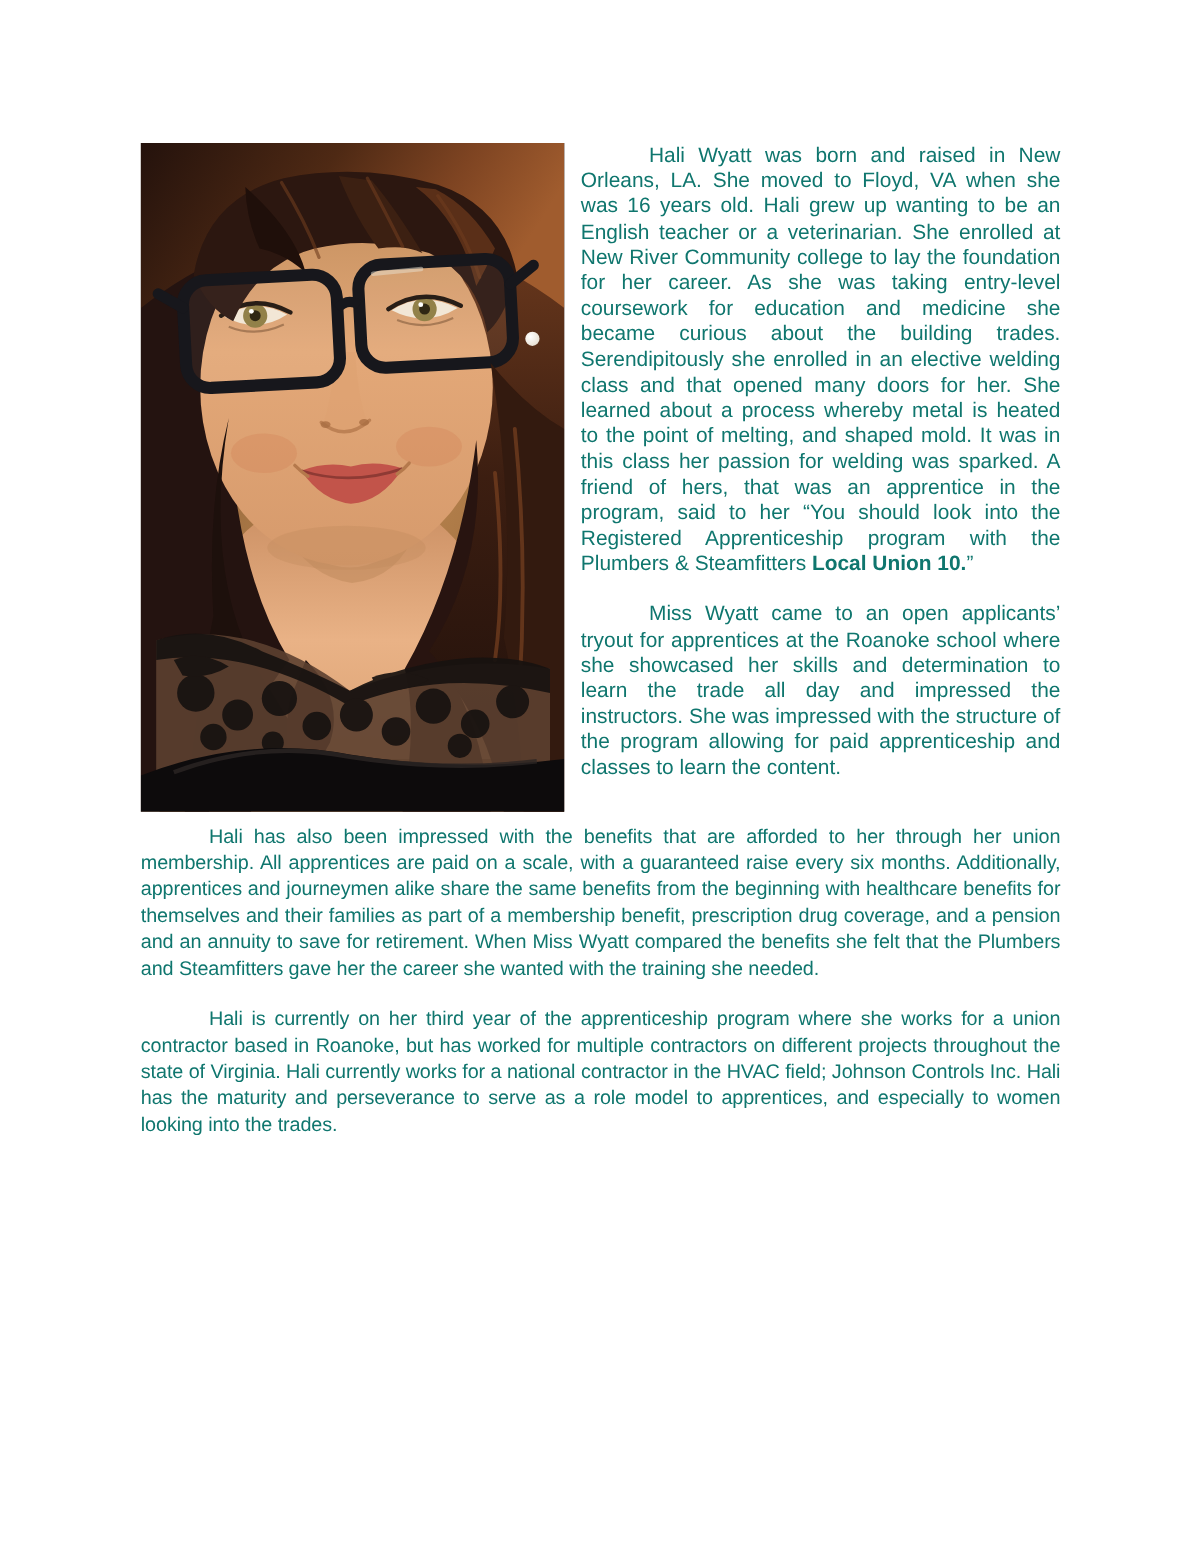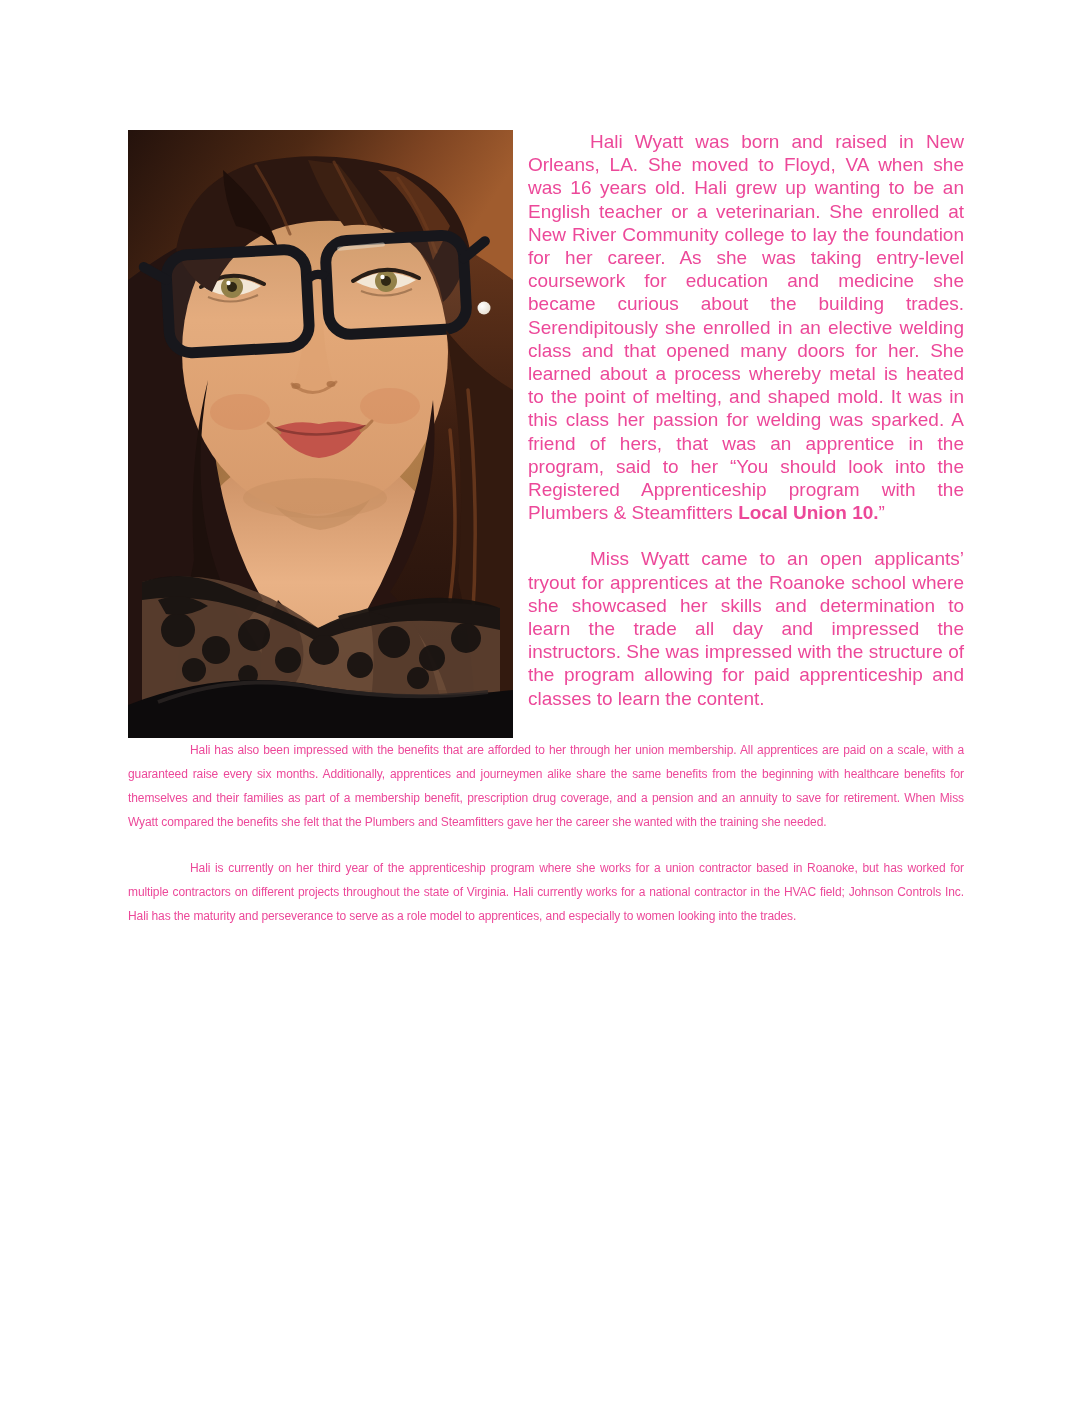--- a/index.html
+++ b/index.html
@@ -6,21 +6,21 @@
     margin: 0;
     padding: 0;
     background: #ffffff;
   }
   .page {
     position: relative;
     width: 996px;
     height: 1408px;
     background: #ffffff;
     font-family: "Liberation Sans", sans-serif;
-    color: #ec4899;
+    color: #0f766e;
     overflow: hidden;
   }
   .content {
     position: absolute;
     left: 128px;
     top: 130px;
     width: 836px;
   }
   .top-section {
     display: flex;
@@ -43,21 +43,22 @@
     text-align: justify;
   }
   .side-text p {
     margin: 0;
     text-indent: 62px;
   }
   .side-text p + p {
     margin-top: 23px;
   }
   .bottom-section {
-    font-size: 12px;
+    margin-top: 10px;
+    font-size: 18px;
     line-height: 24px;
     text-align: justify;
     letter-spacing: -0.1px;
   }
   .bottom-section p {
     margin: 0;
     text-indent: 62px;
   }
   .bottom-section p + p {
     margin-top: 22px;

